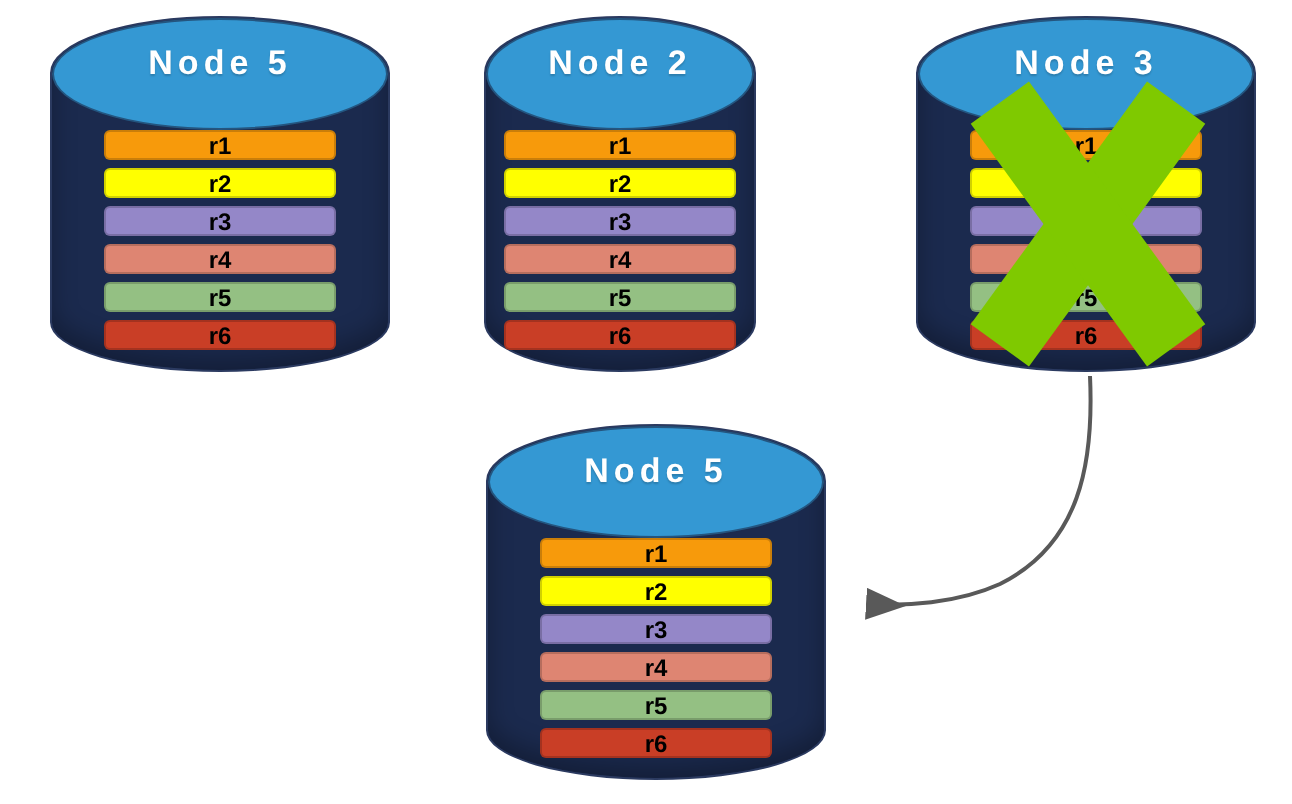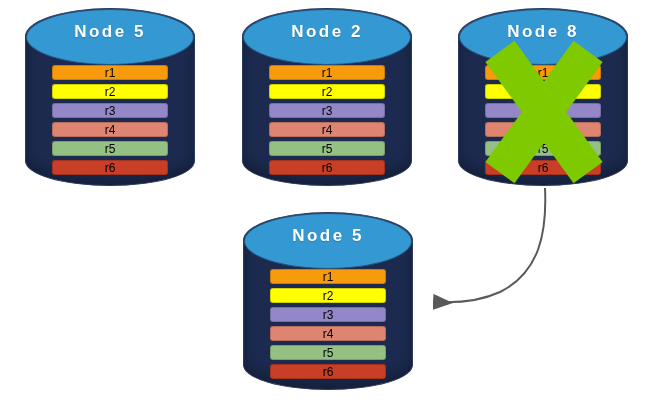--- a/index.html
+++ b/index.html
@@ -69,21 +69,21 @@
   }
   .row-bar {
     width: 116px;
     height: 15px;
     border-radius: 3px;
     display: flex;
     align-items: center;
     justify-content: center;
     color: #000000;
     font-size: 12px;
-    font-weight: normal;
+    font-weight: bold;
     line-height: 1;
     box-sizing: border-box;
     border: 1px solid rgba(0,0,0,0.18);
   }
 
   
   .cross {
     position: absolute;
     pointer-events: none;
   }
@@ -122,38 +122,38 @@
     <div class="rows" style="top:57px;">
       <div class="row-bar" style="background: rgb(247, 154, 11);">r1</div>
       <div class="row-bar" style="background: rgb(255, 255, 0);">r2</div>
       <div class="row-bar" style="background: rgb(148, 135, 200);">r3</div>
       <div class="row-bar" style="background: rgb(222, 133, 114);">r4</div>
       <div class="row-bar" style="background: rgb(148, 192, 131);">r5</div>
       <div class="row-bar" style="background: rgb(201, 62, 38);">r6</div>
     </div>
   </div>
 
-  <div class="node" style="left:242px; top:8px; width:170px; height:178px;">
+  <div class="node" style="left:242px; top:8px; width:136px; height:178px;">
     <div class="node-body"></div>
     <div class="node-top"></div>
     <div class="node-title">Node  2</div>
     <div class="rows" style="top:57px;">
       <div class="row-bar" style="background: rgb(247, 154, 11);">r1</div>
       <div class="row-bar" style="background: rgb(255, 255, 0);">r2</div>
       <div class="row-bar" style="background: rgb(148, 135, 200);">r3</div>
       <div class="row-bar" style="background: rgb(222, 133, 114);">r4</div>
       <div class="row-bar" style="background: rgb(148, 192, 131);">r5</div>
       <div class="row-bar" style="background: rgb(201, 62, 38);">r6</div>
     </div>
   </div>
 
   <div class="node" style="left:458px; top:8px; width:170px; height:178px;">
     <div class="node-body"></div>
     <div class="node-top"></div>
-    <div class="node-title">Node  8</div>
+    <div class="node-title">Node  3</div>
     <div class="rows" style="top:57px;">
       <div class="row-bar" style="background: rgb(247, 154, 11);">r1</div>
       <div class="row-bar" style="background: rgb(255, 255, 0);">r2</div>
       <div class="row-bar" style="background: rgb(148, 135, 200);">r3</div>
       <div class="row-bar" style="background: rgb(222, 133, 114);">r4</div>
       <div class="row-bar" style="background: rgb(148, 192, 131);">r5</div>
       <div class="row-bar" style="background: rgb(201, 62, 38);">r6</div>
     </div>
     <div class="cross" style="left:36px; top:34px; width:100px; height:140px;">
       <div class="cross-bar a" style="background: rgb(127, 201, 0);"></div>

